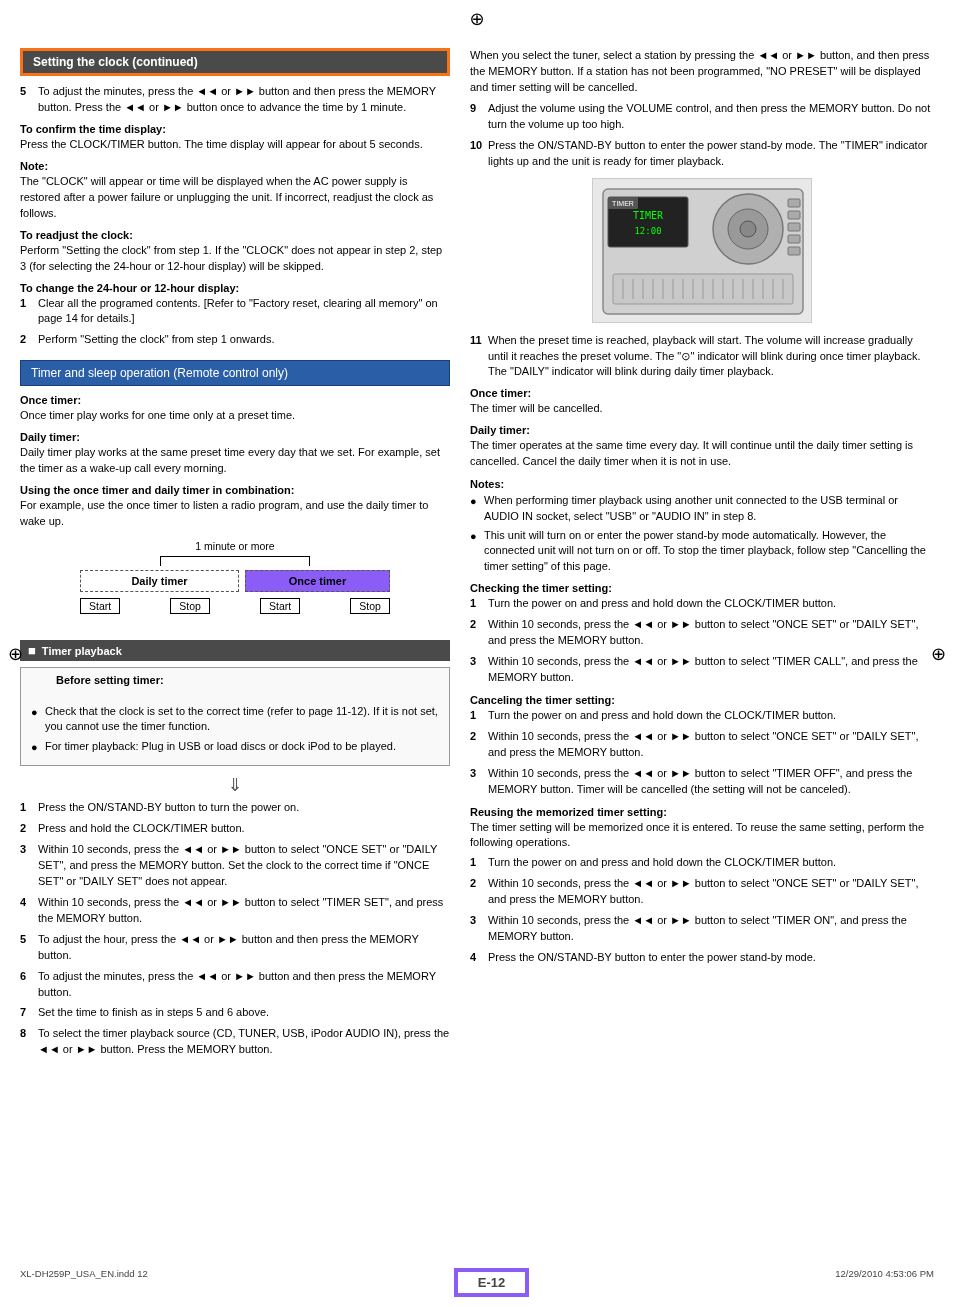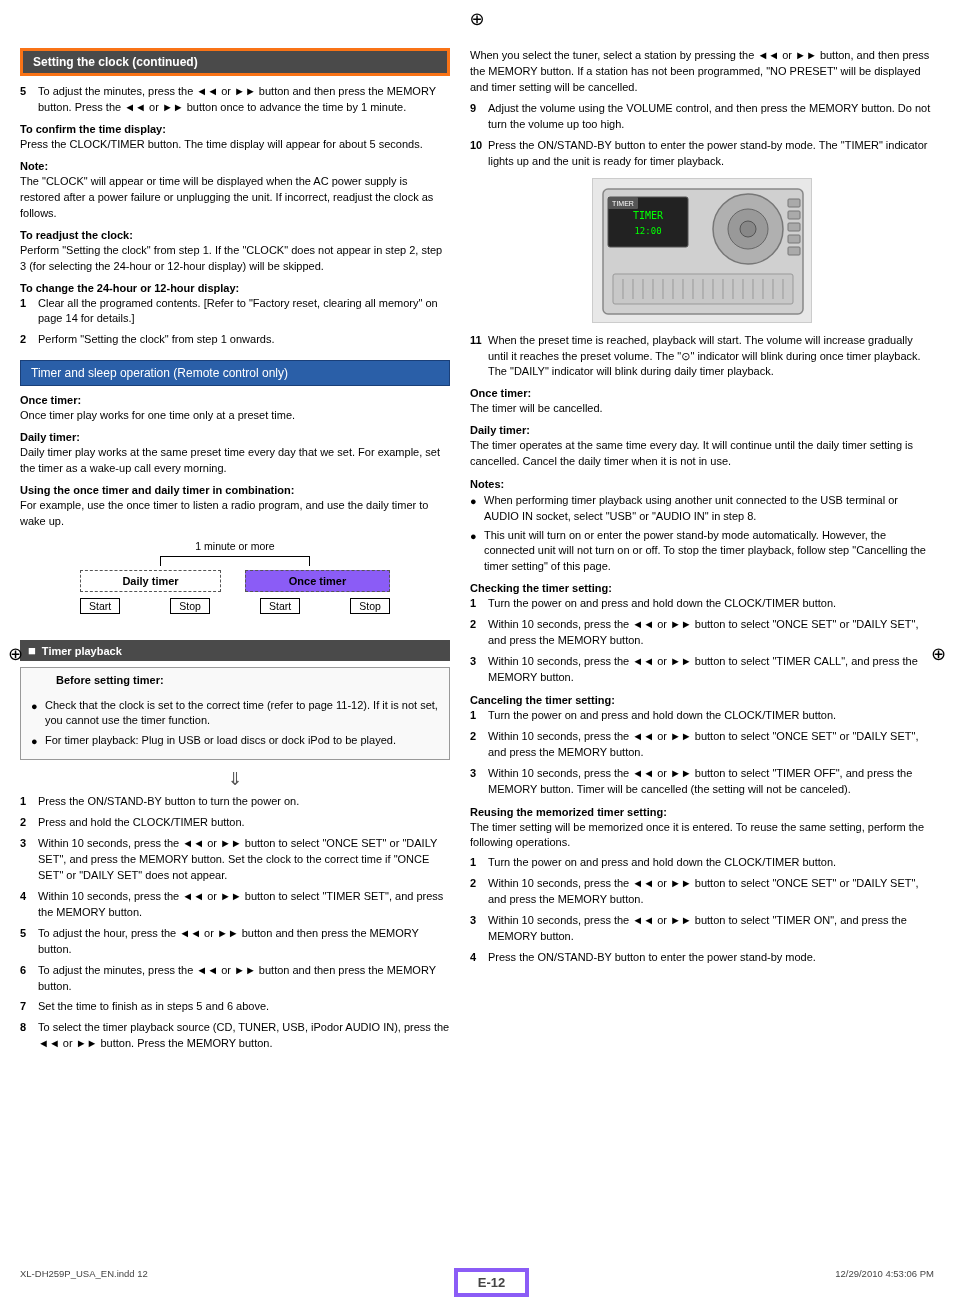--- a/index.html
+++ b/index.html
@@ -112,21 +112,21 @@
     
     .before-box {
       border: 1px solid #999;
       padding: 6px 10px;
       margin-bottom: 8px;
       background: #f9f9f9;
     }
     .before-box .before-title {
       font-weight: bold;
       font-size: 11px;
-      margin-bottom: 12px;
+      margin-bottom: 18px;
       padding-left: 25px;
     }
     .bullet-item {
       display: flex;
       align-items: flex-start;
       margin-bottom: 4px;
       line-height: 1.4;
     }
     .bullet-dot {
       min-width: 14px;
@@ -220,21 +220,21 @@
 
       <div class="sub-heading">Using the once timer and daily timer in combination:</div>
       <p>For example, use the once timer to listen a radio program, and use the daily timer to wake up.</p>
 
       <div style="position:relative; width:320px; height:90px; margin: 10px auto 10px auto;">
 
         <div style="position:absolute; top:0; left:50%; transform:translateX(-50%); font-size:10.5px; white-space:nowrap;">1 minute or more</div>
 
         <div style="position:absolute; top:16px; left:85px; width:150px; height:10px; border-top:1.5px solid #000; border-left:1.5px solid #000; border-right:1.5px solid #000;"></div>
 
-        <div style="position:absolute; top:30px; left:5px; width:141px; height:22px; border:1.5px dashed #555; display:flex; align-items:center; justify-content:center; font-size:11px; font-weight:bold; background:#fff;">Daily timer</div>
+        <div style="position:absolute; top:30px; left:5px; width:159px; height:22px; border:1.5px dashed #555; display:flex; align-items:center; justify-content:center; font-size:11px; font-weight:bold; background:#fff;">Daily timer</div>
 
         <div style="position:absolute; top:30px; left:170px; width:145px; height:22px; border:1.5px dashed #555; display:flex; align-items:center; justify-content:center; font-size:11px; font-weight:bold; background:#8b5cf6;">Once timer</div>
 
         <div style="position:absolute; top:58px; left:0; width:320px; display:flex; justify-content:space-between; padding:0 5px;">
           <div style="border:1px solid #000; padding:1px 8px; font-size:10.5px;">Start</div>
           <div style="border:1px solid #000; padding:1px 8px; font-size:10.5px;">Stop</div>
           <div style="border:1px solid #000; padding:1px 8px; font-size:10.5px;">Start</div>
           <div style="border:1px solid #000; padding:1px 8px; font-size:10.5px;">Stop</div>
         </div>
       </div>

